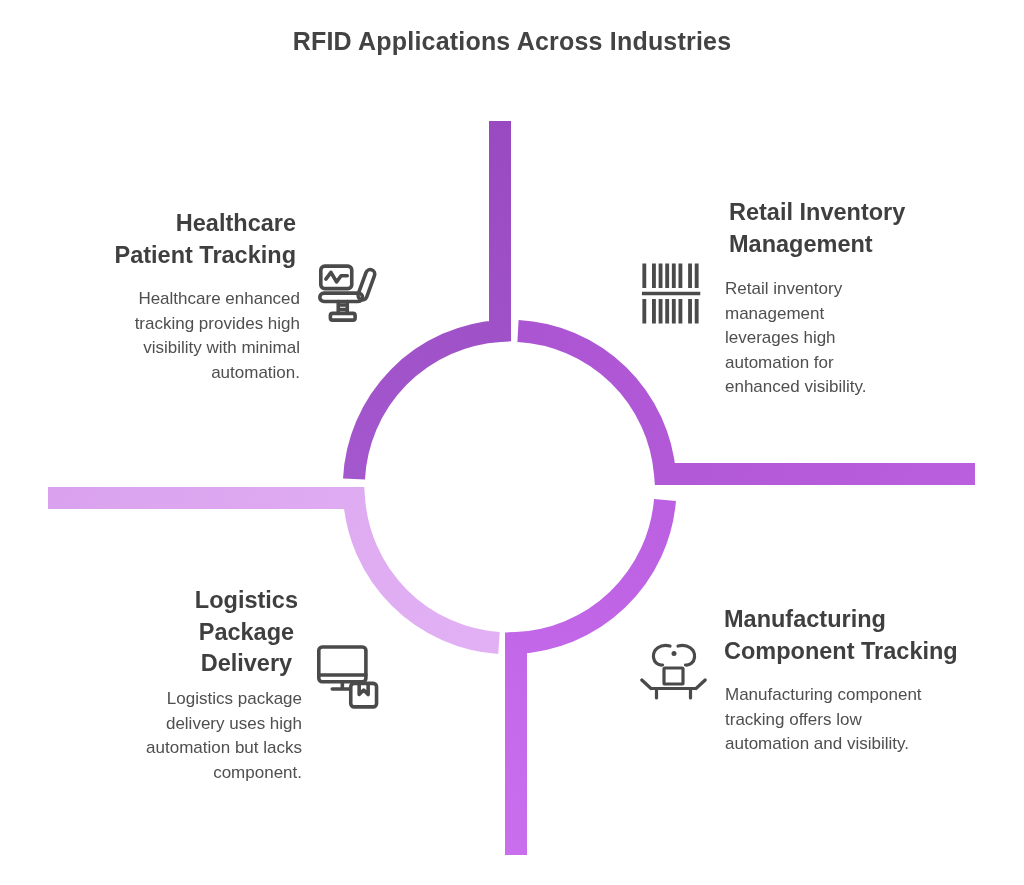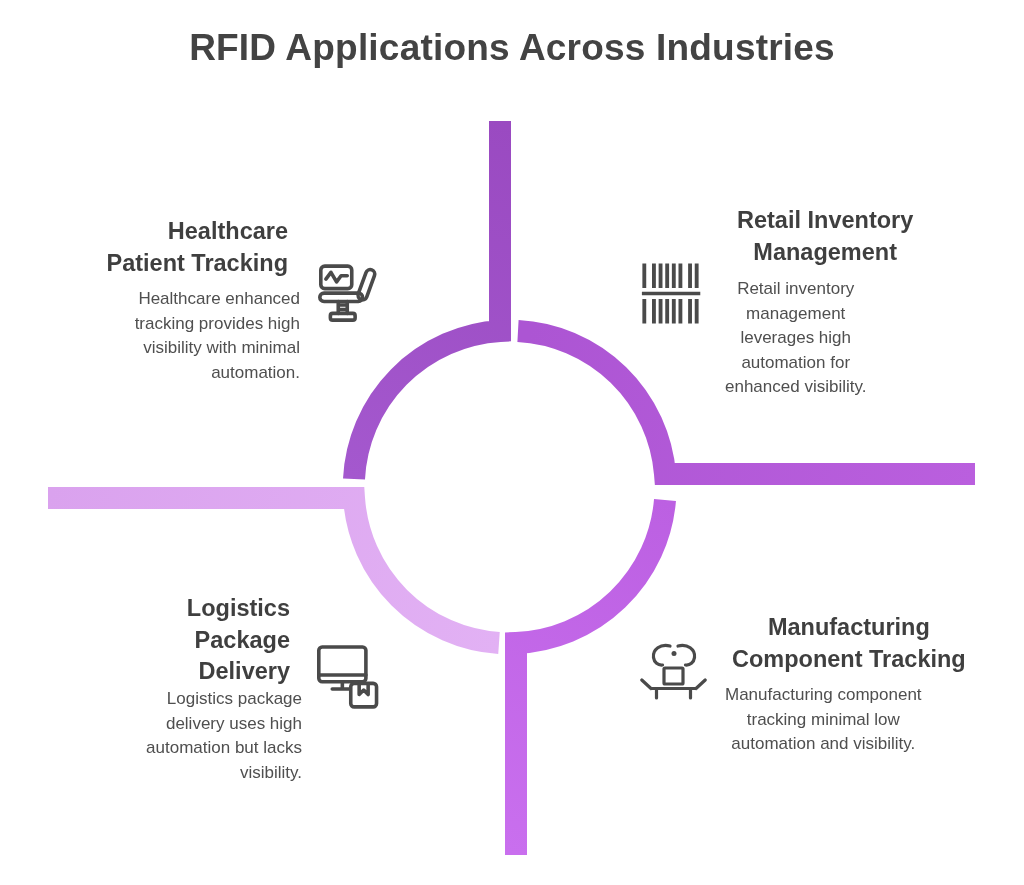--- a/index.html
+++ b/index.html
@@ -9,56 +9,56 @@
     height: 885px;
     background: var(--background, #fff);
     font-family: "Liberation Sans", sans-serif;
     overflow: hidden;
   }
   .title {
     position: absolute;
     left: 0; right: 0; top: 27px;
     margin: 0;
     text-align: center;
-    font-size: 37px;
+    font-size: 25px;
     font-weight: bold;
     color: var(--title-color, #434343);
     letter-spacing: 0.2px;
   }
   .cross-svg { position: absolute; left: 0; top: 0; }
   .cross-svg path { fill: none; stroke-width: 22; stroke-linecap: butt; }
 
   .quad-heading {
     position: absolute;
-    margin: 12px;
+    margin: 4px;
     font-size: 23.5px;
     font-weight: bold;
     line-height: 31.5px;
     color: var(--heading-color, #3F3F3F);
     white-space: pre-line;
   }
   .quad-desc {
     position: absolute;
     margin: 0;
     font-size: 17px;
     line-height: 24.5px;
     color: var(--body-color, #4F4F4F);
     white-space: pre-line;
   }
   .align-r { text-align: right; }
-  .align-l { text-align: center; }
+  .align-l { text-align: left; }
 
   
   .tl-heading { right: 724px; top: 204px; }
   .tl-desc    { right: 724px; top: 287px; }
   
   .tr-heading { left: 725px; top: 193px; }
   .tr-desc    { left: 725px; top: 277px; }
   
-  .bl-heading { right: 722px; top: 581px; }
+  .bl-heading { right: 722px; top: 581px; text-align: center; }
   .bl-desc    { right: 722px; top: 687px; }
   
   .br-heading { left: 720px; top: 600px; }
   .br-desc    { left: 725px; top: 683px; }
 
   .icon { position: absolute; }
   .icon svg { display: block; }
   .icon .st {
     fill: none;
     stroke: var(--icon-color, #4A4A4A);
@@ -142,37 +142,37 @@
     </span>
   </section>
 
   <section>
     <h2 class="quad-heading align-r bl-heading">Logistics
 Package
 Delivery</h2>
     <p class="quad-desc align-r bl-desc">Logistics package
 delivery uses high
 automation but lacks
-visibility.</p>
+component.</p>
     <span class="icon icon-logistics">
       <svg width="74" height="74" viewBox="0 0 66 66">
         <rect class="st" x="2.5" y="3.5" width="42" height="31" rx="3"></rect>
         <path class="st" d="M2.5,28.5 H44.5"></path>
         <path class="st" d="M23.5,34.5 V41 M14.5,41 H33"></path>
         <rect class="st wbg" x="31" y="36" width="23" height="21" rx="3"></rect>
         <path class="st" d="M38.5,37 V46 L42.5,42 L46.5,46 V37"></path>
       </svg>
     </span>
   </section>
 
   <section>
     <h2 class="quad-heading align-l br-heading">Manufacturing
 Component Tracking</h2>
     <p class="quad-desc align-l br-desc">Manufacturing component
-tracking minimal low
+tracking offers low
 automation and visibility.</p>
     <span class="icon icon-manufacturing">
       <svg width="68" height="66" viewBox="0 0 68 66">
         <circle class="fill" cx="34" cy="11.5" r="2.5"></circle>
         <path class="st" d="M30,4 C20.5,1.5 12.5,7.5 13.5,15.5 C14.2,20.5 18,23.5 22.5,23"></path>
         <path class="st" d="M38,4 C47.5,1.5 55.5,7.5 54.5,15.5 C53.8,20.5 50,23.5 45.5,23"></path>
         <rect class="st" x="24" y="26" width="19" height="16" rx="1"></rect>
         <path class="st" d="M11,46.5 H56 M11,46.5 L1.8,38 M56,46.5 L65.2,38 M16.5,46.5 V56 M50.5,46.5 V56"></path>
       </svg>
     </span>

